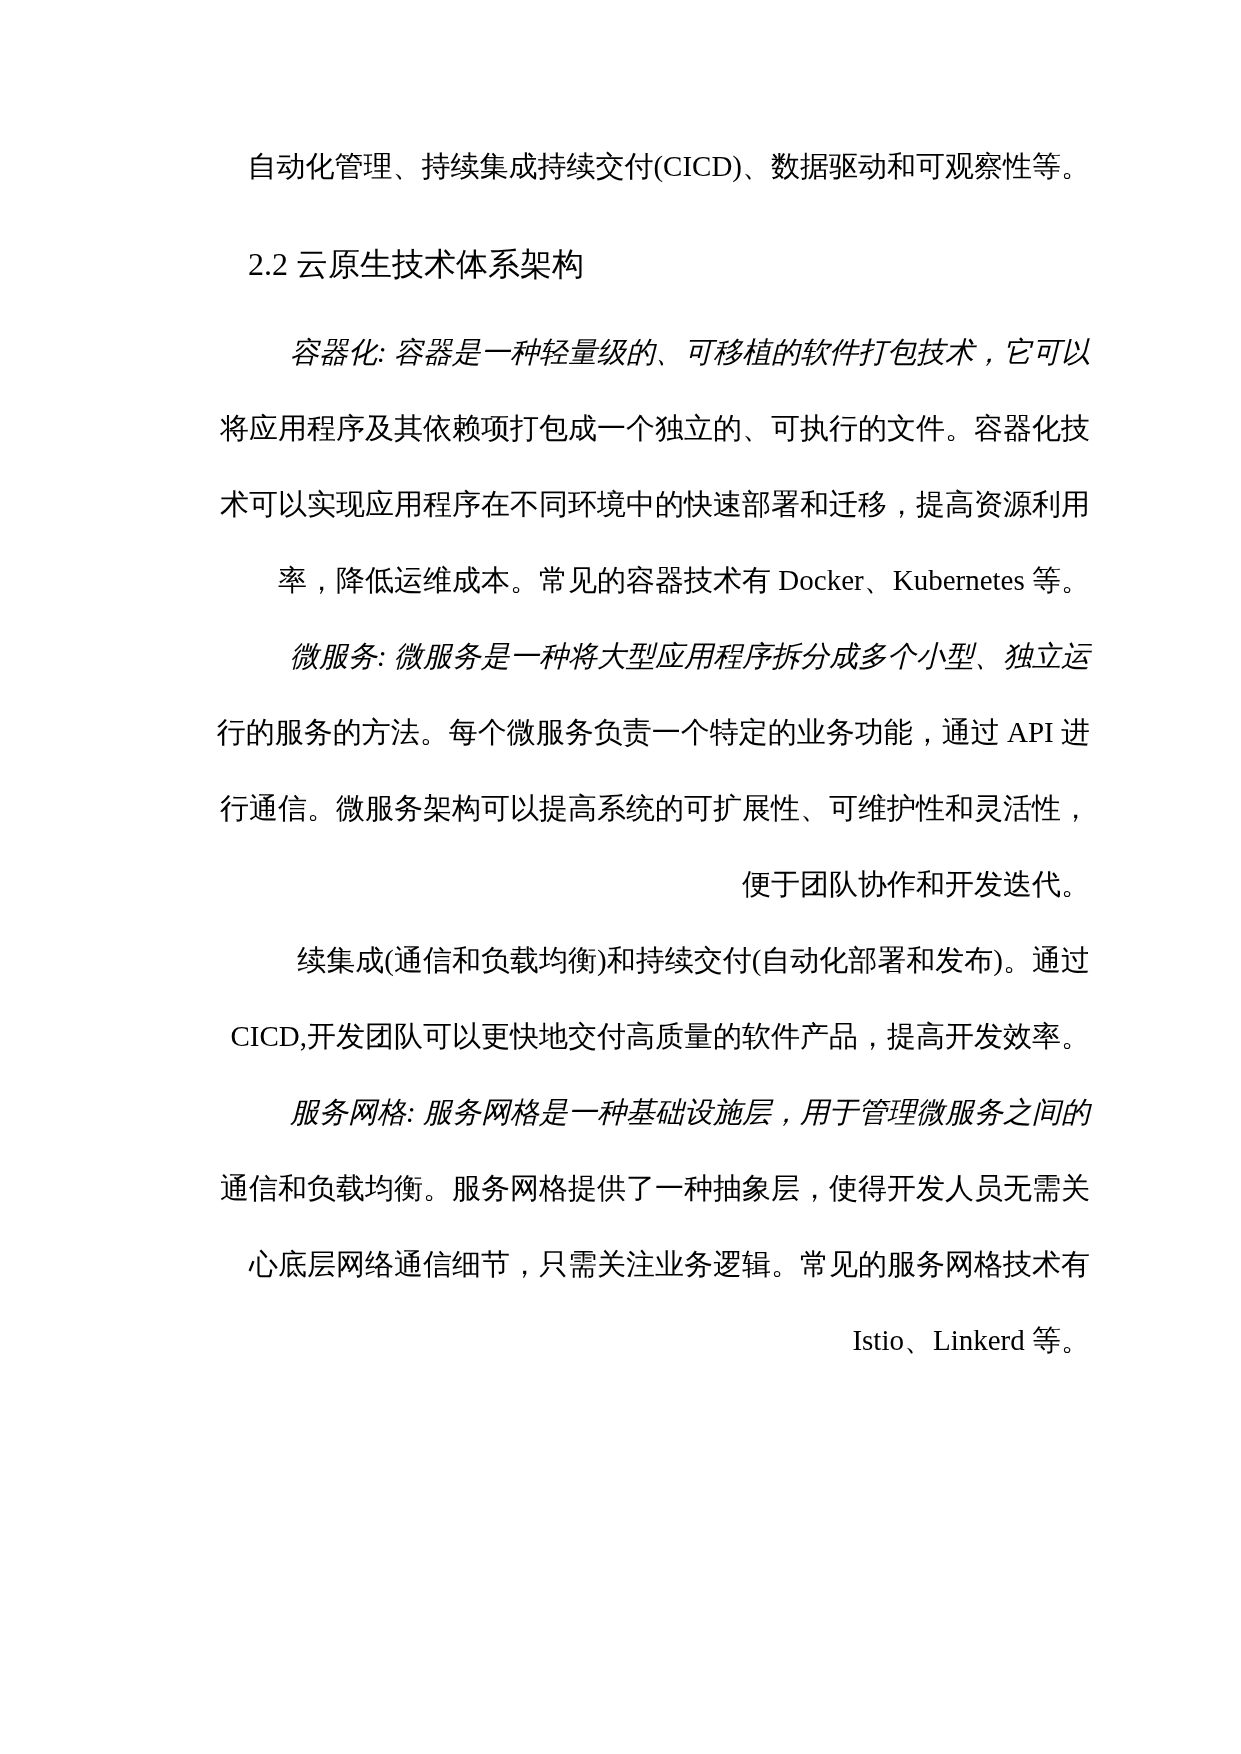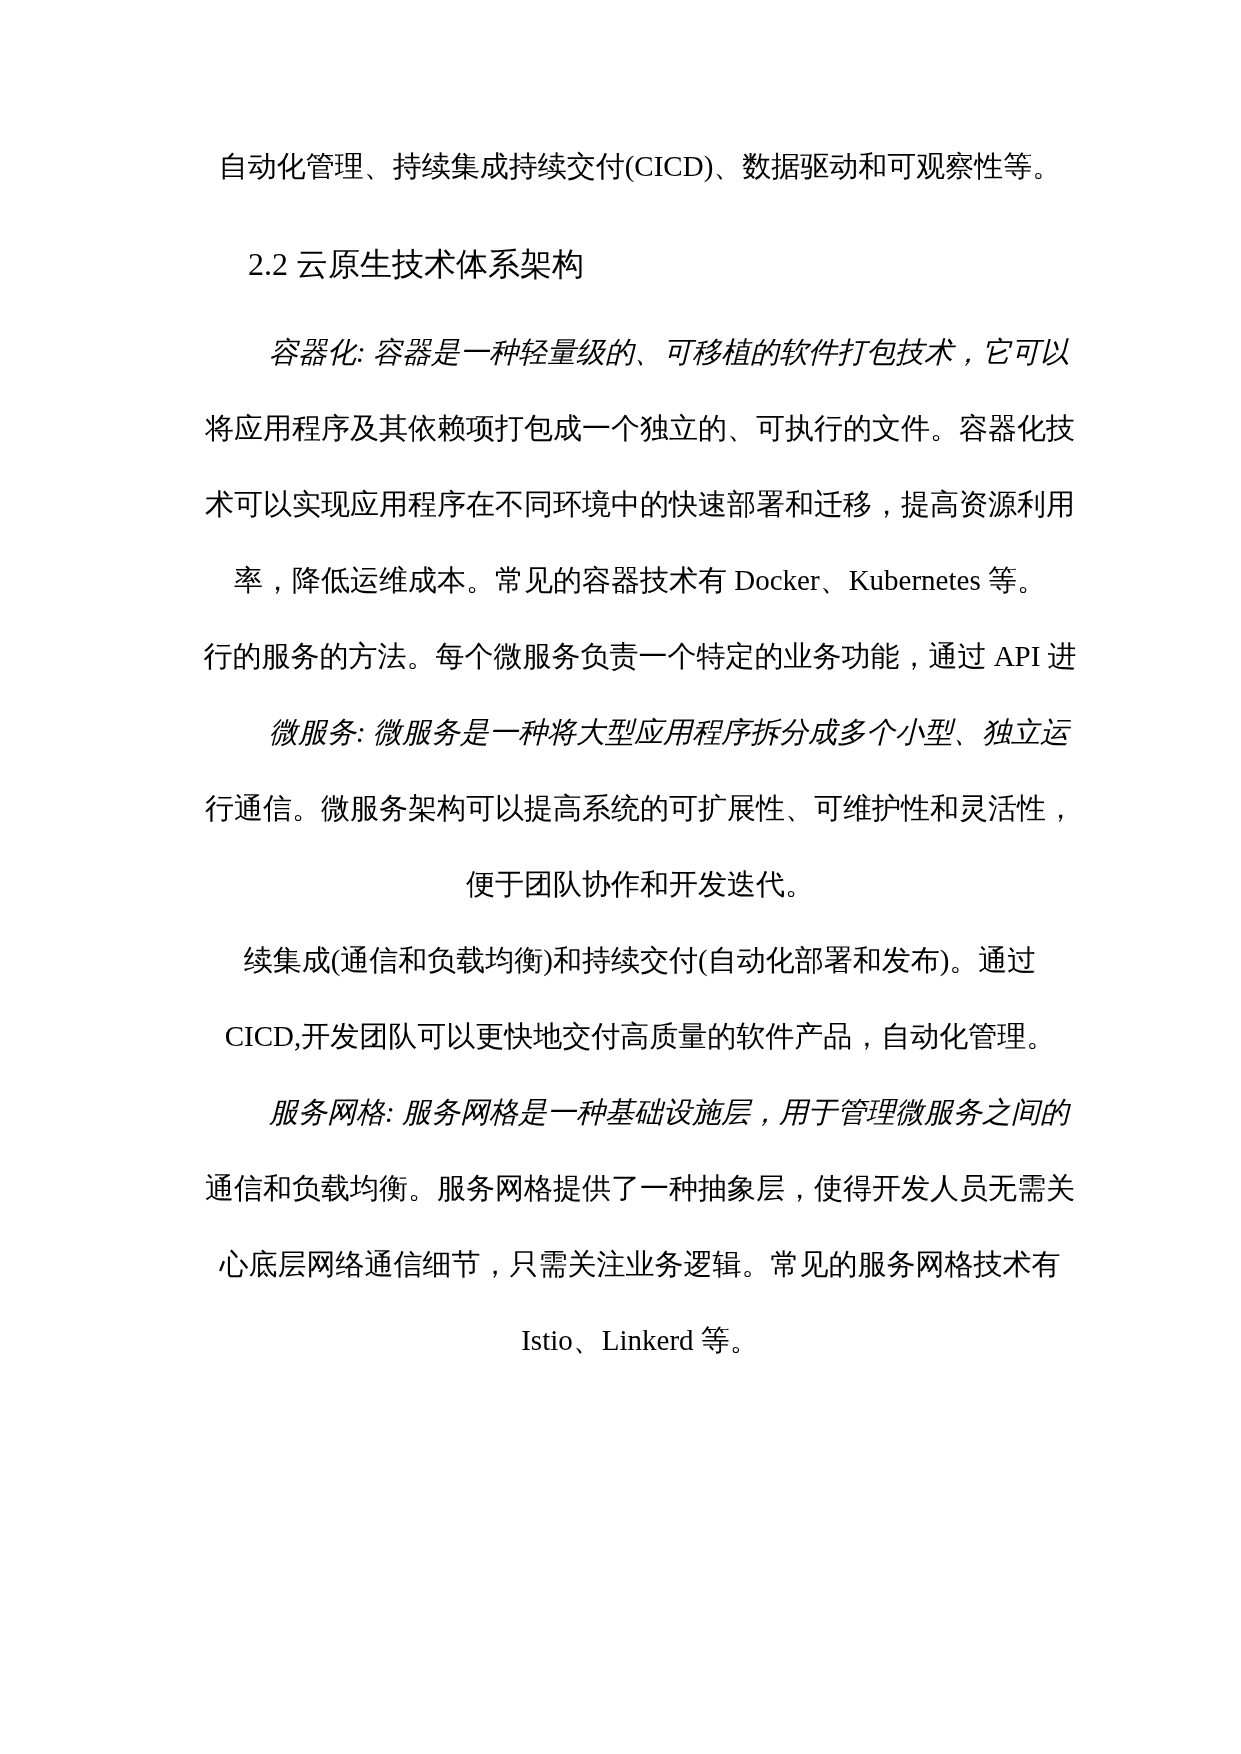--- a/index.html
+++ b/index.html
@@ -20,21 +20,21 @@
     position: absolute;
     left: 190px;
     top: 128px;
     width: 900px;
   }
   .line {
     font-size: 29px;
     line-height: 76px;
     height: 76px;
     white-space: nowrap;
-    text-align: center;
+    text-align: right;
     color: #000000;
   }
   .ind {
     text-indent: 58px;
     font-style: italic;
   }
   .heading {
     font-size: 32px;
     font-weight: normal;
     line-height: 44px;
@@ -59,29 +59,29 @@
     <div class="heading">2.2 云原生技术体系架构</div>
 
     <div class="para">
       <div class="line ind">容器化: 容器是一种轻量级的、可移植的软件打包技术，它可以</div>
       <div class="line">将应用程序及其依赖项打包成一个独立的、可执行的文件。容器化技</div>
       <div class="line">术可以实现应用程序在不同环境中的快速部署和迁移，提高资源利用</div>
       <div class="line">率，降低运维成本。常见的容器技术有 Docker、Kubernetes 等。</div>
     </div>
 
     <div class="para">
+      <div class="line ind">微服务: 微服务是一种将大型应用程序拆分成多个小型、独立运</div>
       <div class="line">行的服务的方法。每个微服务负责一个特定的业务功能，通过 API 进</div>
-      <div class="line ind">微服务: 微服务是一种将大型应用程序拆分成多个小型、独立运</div>
       <div class="line">行通信。微服务架构可以提高系统的可扩展性、可维护性和灵活性，</div>
       <div class="line">便于团队协作和开发迭代。</div>
     </div>
 
     <div class="para">
       <div class="line">续集成(通信和负载均衡)和持续交付(自动化部署和发布)。通过</div>
-      <div class="line">CICD,开发团队可以更快地交付高质量的软件产品，自动化管理。</div>
+      <div class="line">CICD,开发团队可以更快地交付高质量的软件产品，提高开发效率。</div>
     </div>
 
     <div class="para">
       <div class="line ind">服务网格: 服务网格是一种基础设施层，用于管理微服务之间的</div>
       <div class="line">通信和负载均衡。服务网格提供了一种抽象层，使得开发人员无需关</div>
       <div class="line">心底层网络通信细节，只需关注业务逻辑。常见的服务网格技术有</div>
       <div class="line">Istio、Linkerd 等。</div>
     </div>
 
 

